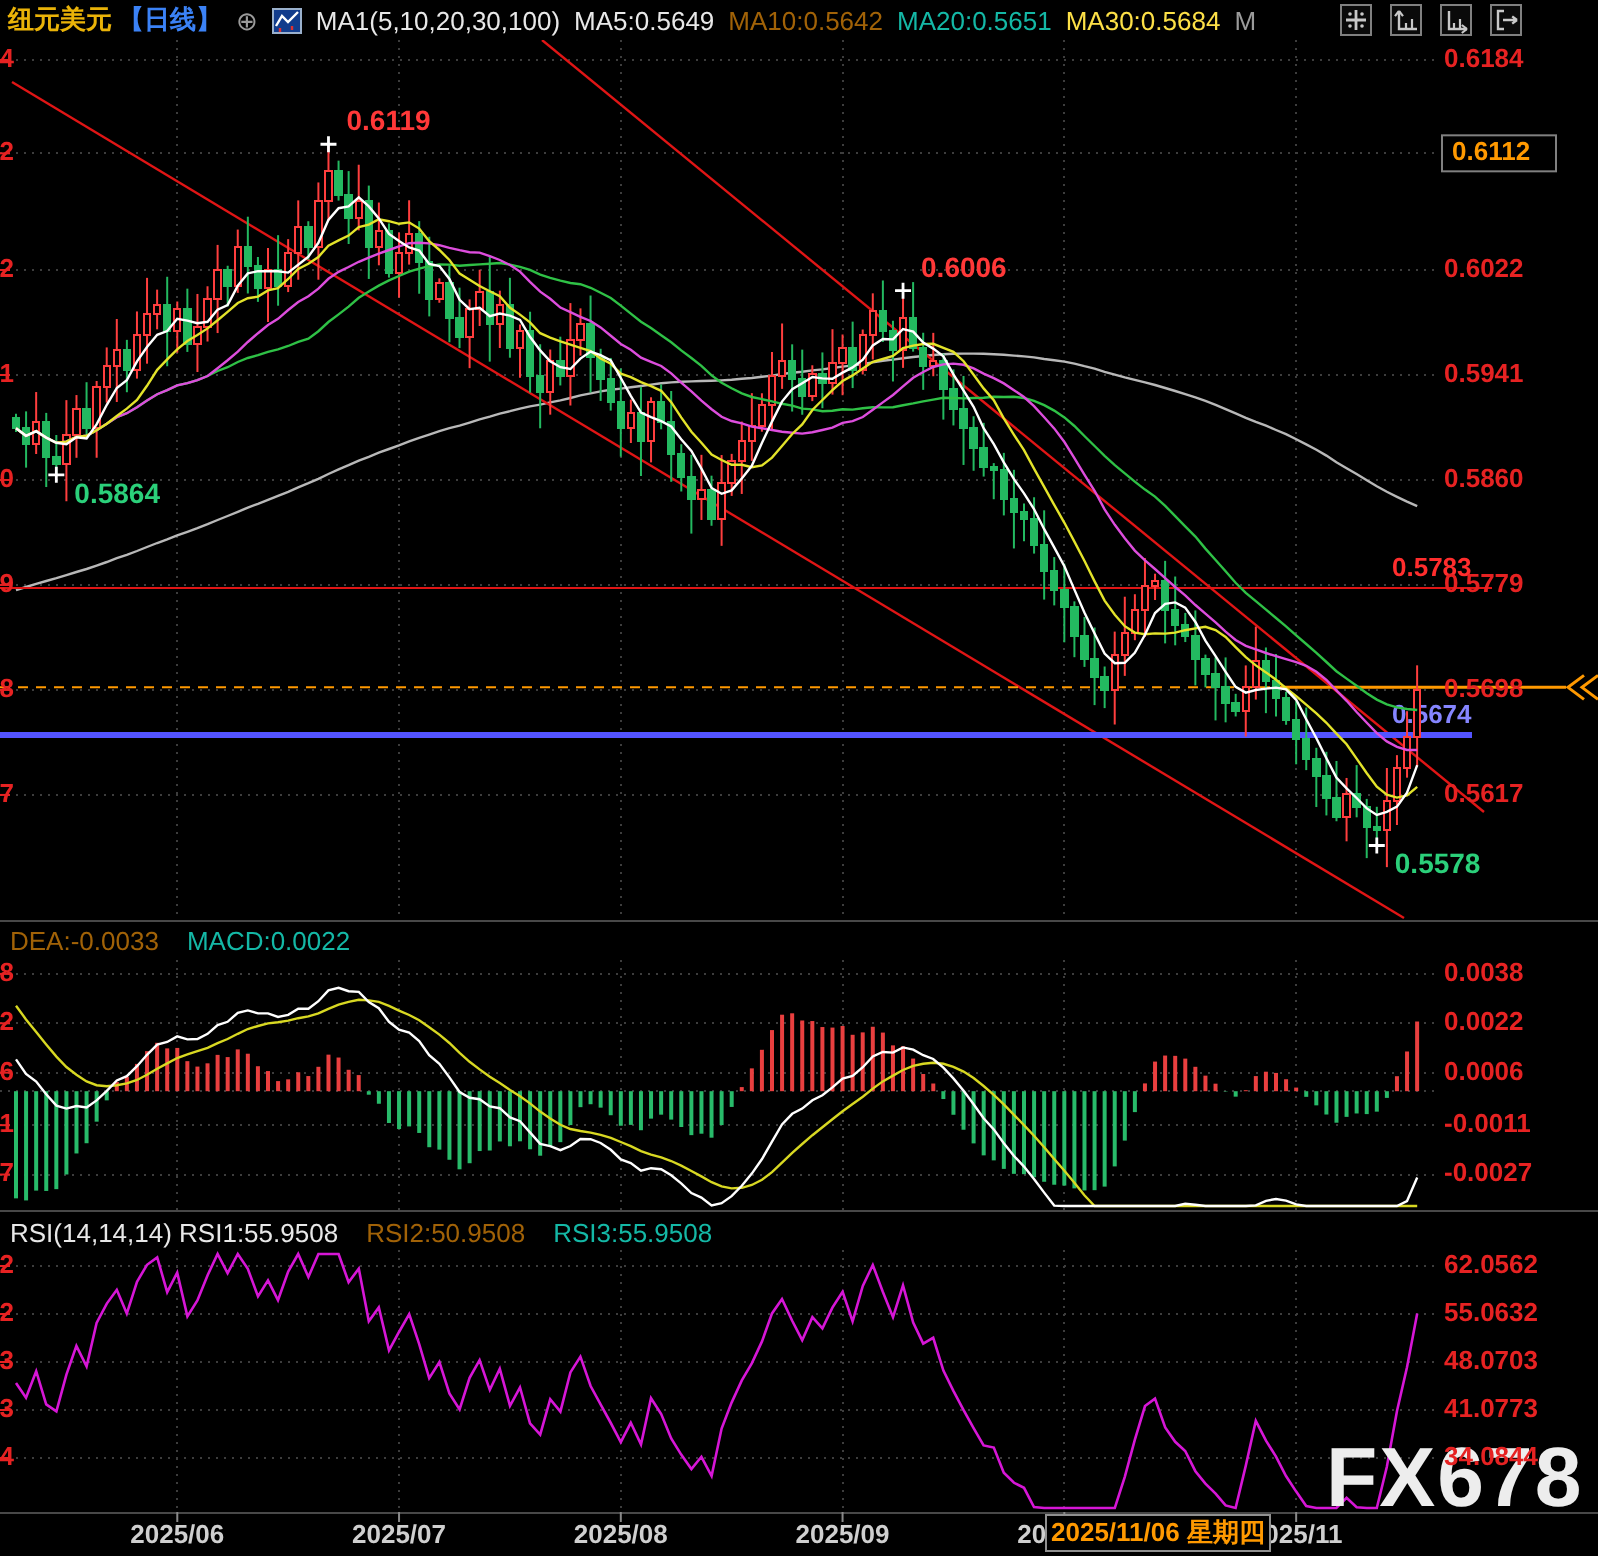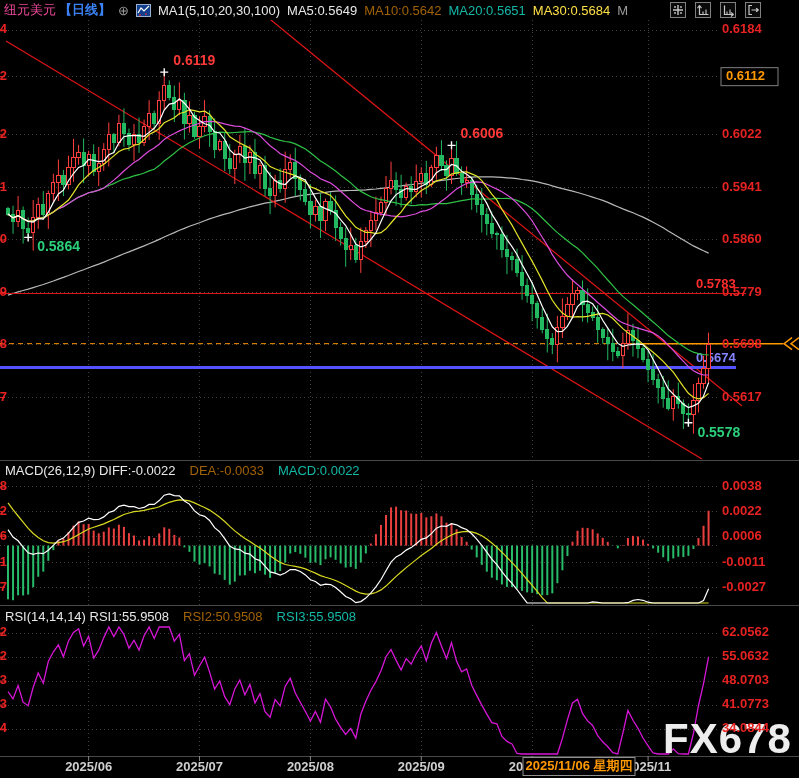--- a/index.html
+++ b/index.html
@@ -1,20 +1,20 @@
 <!DOCTYPE html>
 <html><head>
 <meta charset="utf-8">
 <style>
   html,body{margin:0;padding:0;background:#000;}
   #app{position:relative;width:799px;height:778px;background:#000;overflow:hidden;
        font-family:"Liberation Sans",sans-serif;}
   .topbar{position:absolute;top:0;left:0;width:799px;height:20px;display:flex;
           align-items:center;gap:7px;padding-left:4px;font-size:13px;white-space:nowrap;}
-  .sym{color:#ec4899;font-weight:400;}
+  .sym{color:#eab308;font-weight:700;}
   .period{color:#3b82f6;font-weight:700;}
   .circle-plus{color:#9a9a9a;font-size:13px;}
   .w{color:#e8e8e8;} .y{color:#a16207;} .m{color:#14b8a6;} .g{color:#fde047;} .gray{color:#9a9a9a;}
   .hdr-icons{position:absolute;left:670px;top:2px;display:flex;gap:9px;}
   .icon-box{width:16px;height:16px;border:1px solid #808080;background:#0a0a0a;
             display:flex;align-items:center;justify-content:center;box-sizing:border-box;}
   .subhdr{position:absolute;left:5px;font-size:13px;display:flex;gap:14px;white-space:nowrap;}
   .sep{position:absolute;left:0;width:799px;height:1px;background:#484848;}
   svg{position:absolute;left:0;display:block;}
 </style>
@@ -415,21 +415,20 @@
       <line x1="0" y1="344.97659999999985" x2="5" y2="344.97659999999985" stroke="#e62222"></line>
       <text x="7" y="344.97659999999985" fill="#e62222" font-size="13" font-weight="600" text-anchor="end" dominant-baseline="middle">0.5698</text>
       <text x="722" y="397.4726999999998" fill="#e62222" font-size="13" font-weight="600" dominant-baseline="middle">0.5617</text>
       <line x1="0" y1="397.4726999999998" x2="5" y2="397.4726999999998" stroke="#e62222"></line>
       <text x="7" y="397.4726999999998" fill="#e62222" font-size="13" font-weight="600" text-anchor="end" dominant-baseline="middle">0.5617</text>
     </svg>
 
   <div class="sep" style="top:460px"></div>
 
   <div class="subhdr" style="top:463px">
-    <span class="w">MACD(26,12,9) DIFF:-0.0022</span>
     <span class="y">DEA:-0.0033</span>
     <span class="m">MACD:0.0022</span>
   </div>
 
   <svg id="svg-macd" width="799" height="125" viewBox="0 480 799 125" style="top:480px">
       <line x1="0" y1="486.95840000000004" x2="718" y2="486.95840000000004" stroke="#3d3d3d" stroke-dasharray="1 3" shape-rendering="crispEdges"></line>
       <line x1="0" y1="511.6496" x2="718" y2="511.6496" stroke="#3d3d3d" stroke-dasharray="1 3" shape-rendering="crispEdges"></line>
       <line x1="0" y1="536.3408000000001" x2="718" y2="536.3408000000001" stroke="#3d3d3d" stroke-dasharray="1 3" shape-rendering="crispEdges"></line>
       <line x1="0" y1="562.5752" x2="718" y2="562.5752" stroke="#3d3d3d" stroke-dasharray="1 3" shape-rendering="crispEdges"></line>
       <line x1="0" y1="587.2664" x2="718" y2="587.2664" stroke="#3d3d3d" stroke-dasharray="1 3" shape-rendering="crispEdges"></line>

